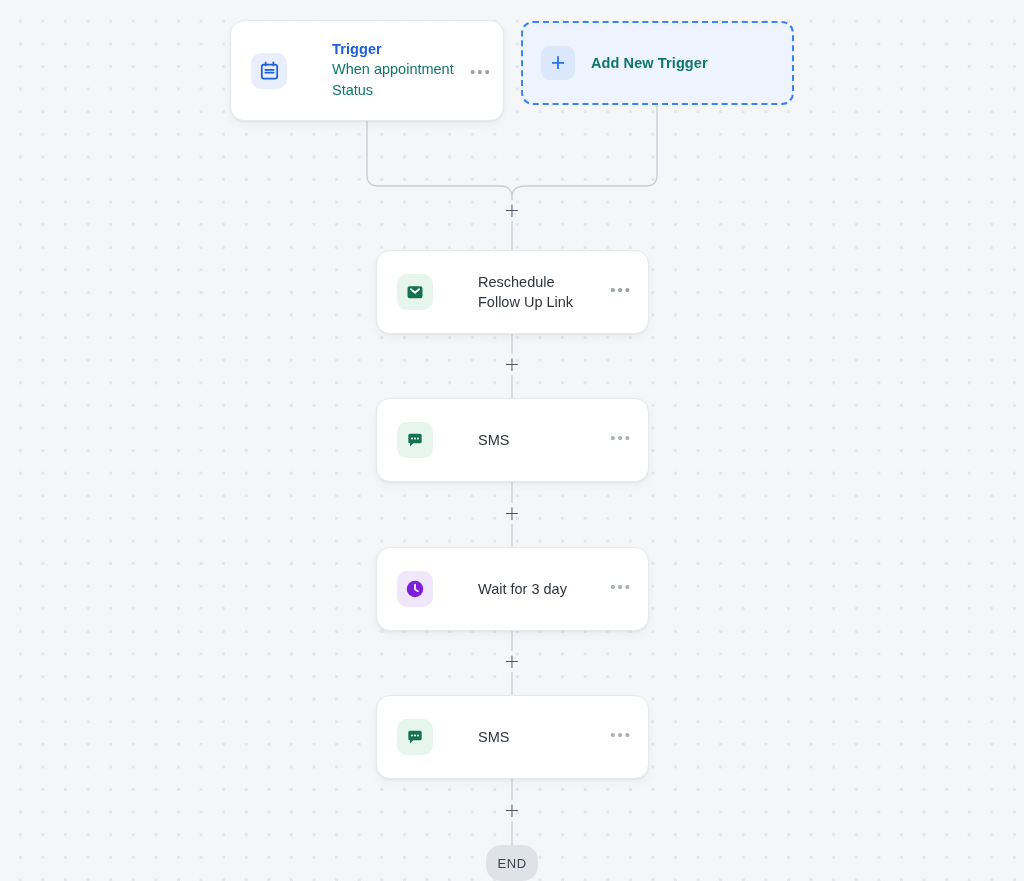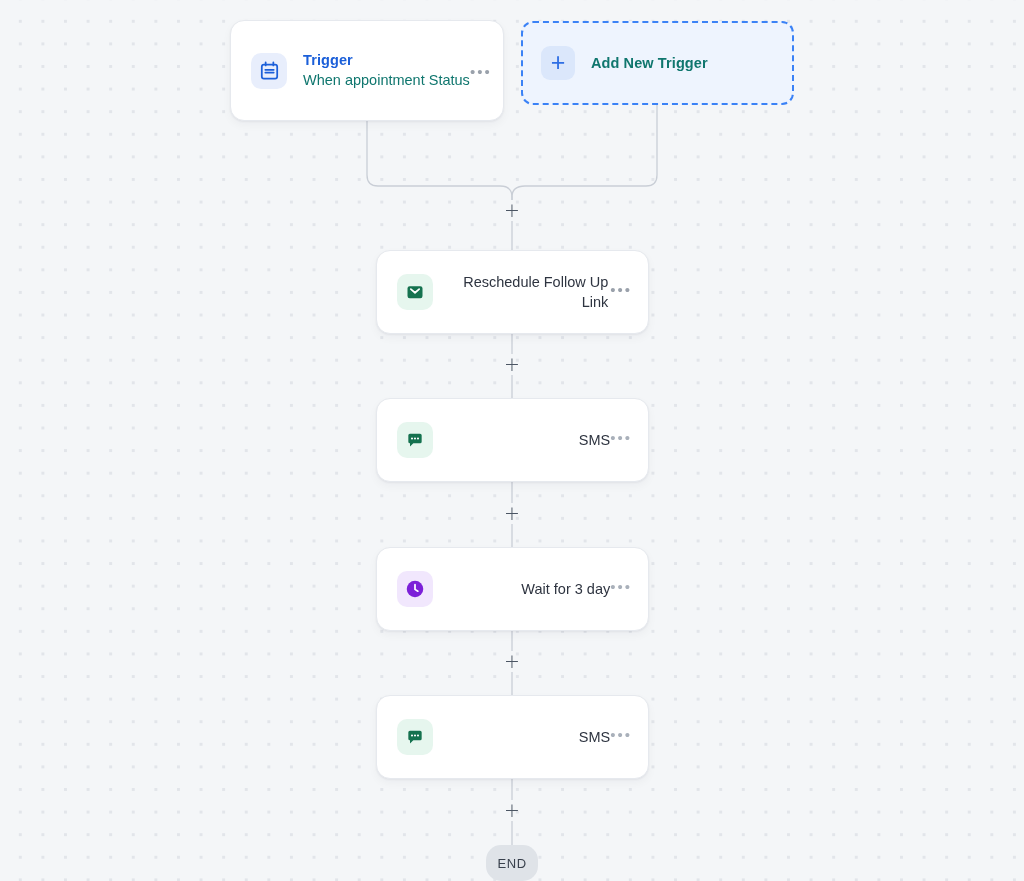--- a/index.html
+++ b/index.html
@@ -36,20 +36,21 @@
   
   .node {
     position: absolute;
     box-sizing: border-box;
     background: #ffffff;
     border: 1px solid #e6e9ee;
     border-radius: 14px;
     box-shadow: 0 1px 2px rgba(16,24,40,.05), 0 4px 10px rgba(16,24,40,.04);
     display: flex;
     align-items: center;
+    gap: 29px;
   }
 
   
   .node-trigger {
     left: 230px;
     top: 20px;
     width: 274px;
     height: 101px;
     padding: 0 18px 0 20px;
     align-items: center;
@@ -126,21 +127,20 @@
     font-weight: 400;
     margin-top: -2px;
   }
 
   
   .node-step {
     left: 376px;
     width: 273px;
     height: 84px;
     padding: 0 16px 0 20px;
-    text-align: right;
   }
   .step-label {
     margin-left: 16px;
     color: #2e3440;
     font-size: 14.5px;
     line-height: 20px;
     flex: 1 1 auto;
   }
   .step-dots {
     flex: 0 0 auto;

